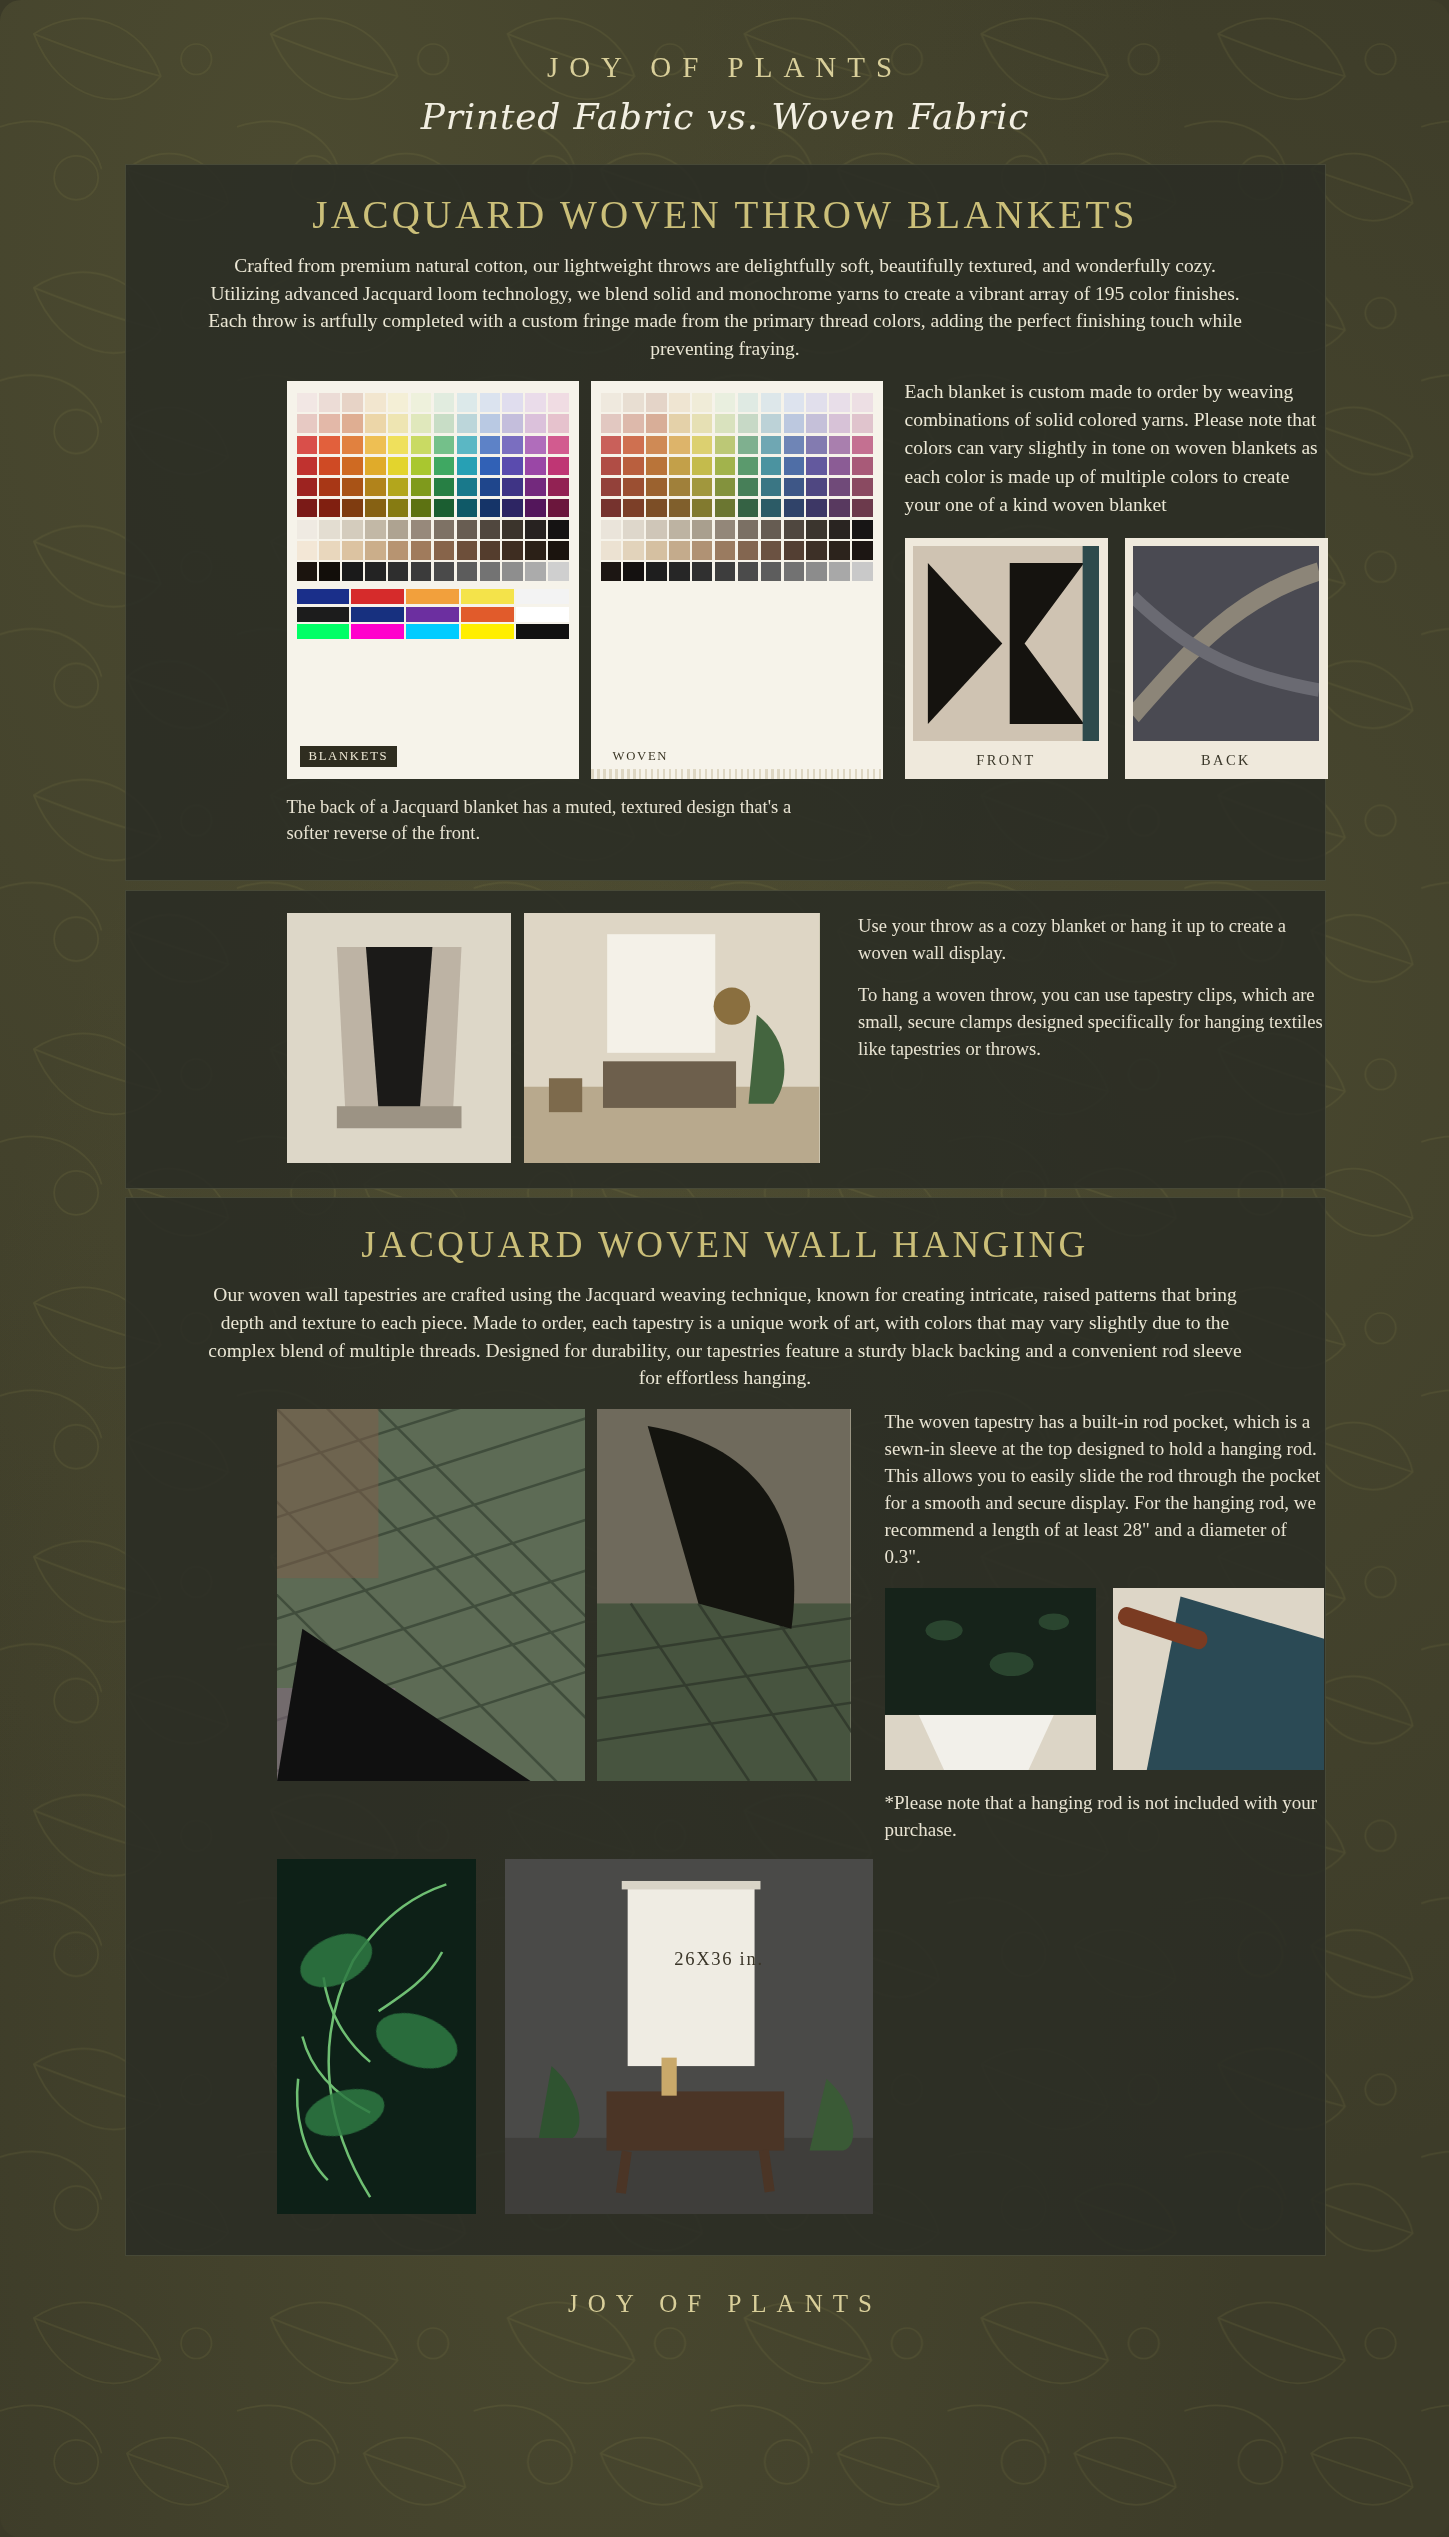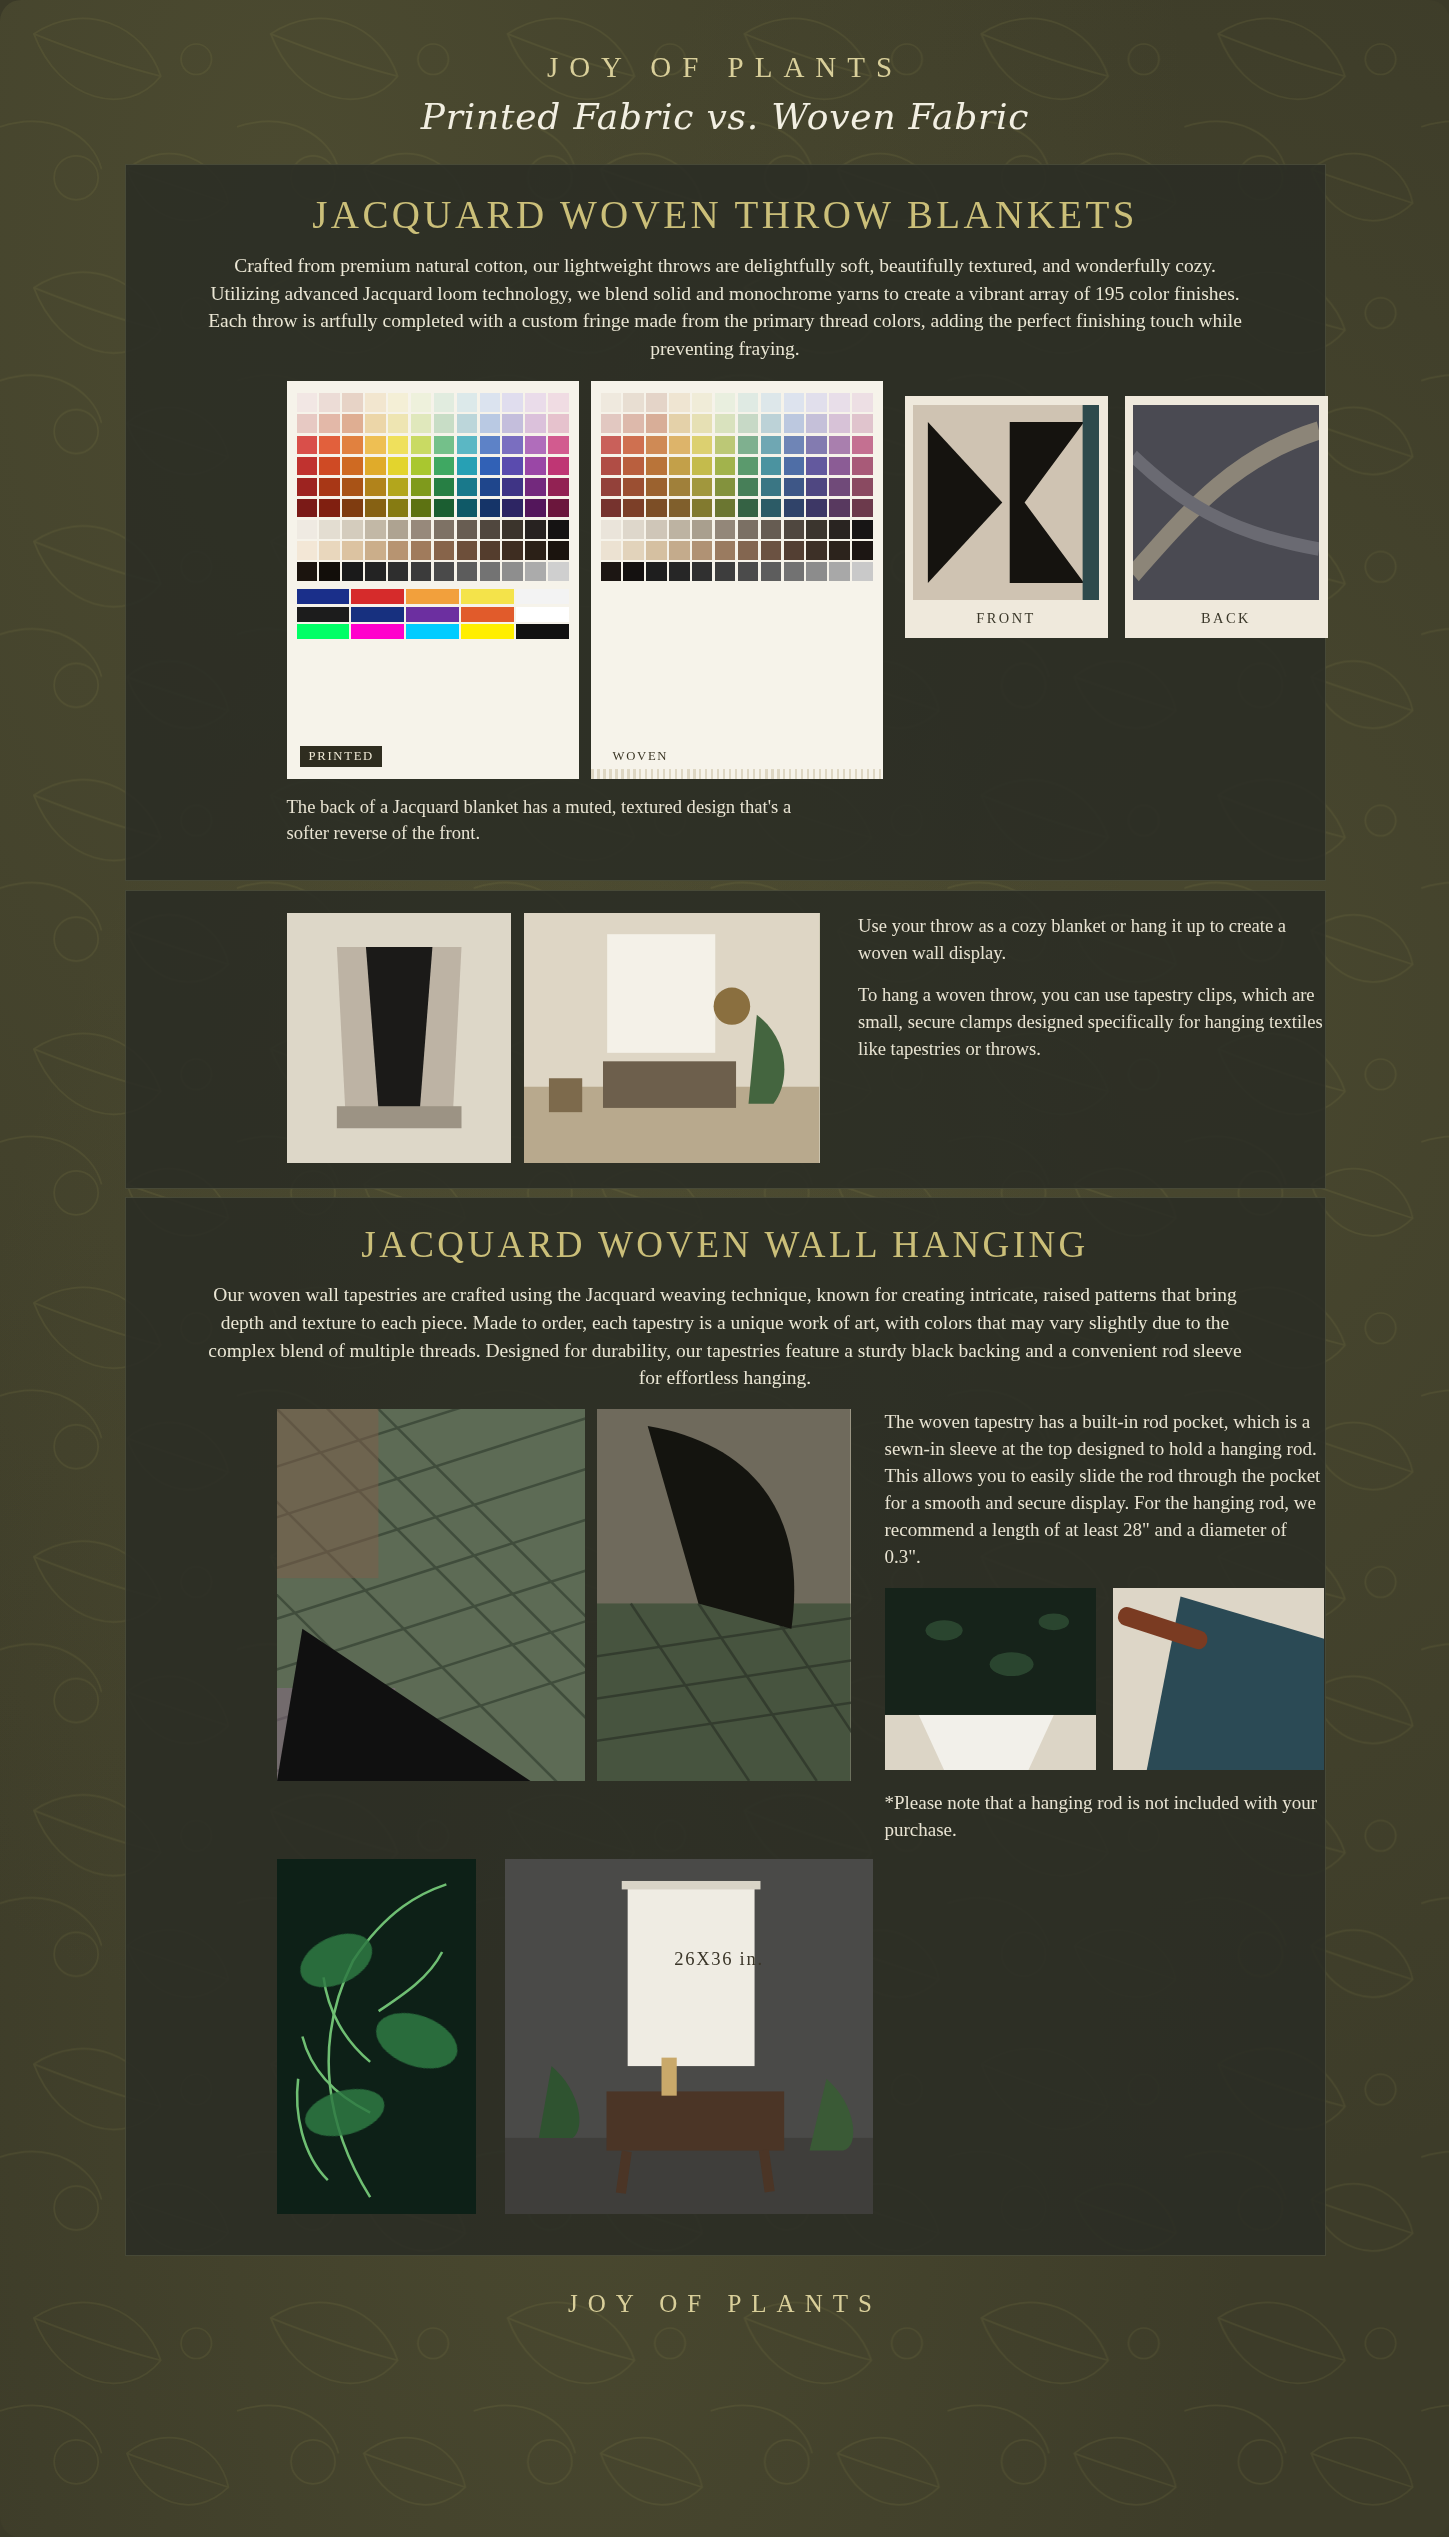--- a/index.html
+++ b/index.html
@@ -341,21 +341,21 @@
                 <div class="cell" style="background: rgb(23, 48, 127);"></div>
                 <div class="cell" style="background: rgb(108, 47, 160);"></div>
                 <div class="cell" style="background: rgb(225, 91, 43);"></div>
                 <div class="cell" style="background: rgb(255, 255, 255);"></div>
                 <div class="cell" style="background: rgb(0, 255, 102);"></div>
                 <div class="cell" style="background: rgb(255, 0, 204);"></div>
                 <div class="cell" style="background: rgb(0, 204, 255);"></div>
                 <div class="cell" style="background: rgb(255, 238, 0);"></div>
                 <div class="cell" style="background: rgb(17, 17, 17);"></div>
               </div>
-            <div class="tag">PRINTED</div>
+            <div class="tag">BLANKETS</div>
           </div>
           <div class="swatch woven">
             <div class="grid" id="grid-woven">
                 <div class="cell" style="background: rgb(239, 233, 222);"></div>
                 <div class="cell" style="background: rgb(232, 222, 210);"></div>
                 <div class="cell" style="background: rgb(228, 212, 200);"></div>
                 <div class="cell" style="background: rgb(239, 229, 210);"></div>
                 <div class="cell" style="background: rgb(240, 236, 216);"></div>
                 <div class="cell" style="background: rgb(233, 239, 223);"></div>
                 <div class="cell" style="background: rgb(223, 234, 227);"></div>
@@ -460,20 +460,21 @@
                 <div class="cell" style="background: rgb(140, 140, 140);"></div>
                 <div class="cell" style="background: rgb(168, 168, 168);"></div>
                 <div class="cell" style="background: rgb(201, 201, 201);"></div>
               </div>
             <div class="tag">WOVEN</div>
             <div class="fringe"></div>
           </div>
         </div>
 
         <div class="right-col">
+          <div>Each blanket is custom made to order by weaving combinations of solid colored yarns. Please note that colors can vary slightly in tone on woven blankets as each color is made up of multiple colors to create your one of a kind woven blanket</div>
 
           <div class="fb-row">
             <div class="fb">
               <div class="img img-ph">
                 <svg width="100%" height="100%" viewBox="0 0 250 230" preserveAspectRatio="none">
                   <rect width="250" height="230" fill="#cfc3b2"></rect>
                   <path d="M20 20 L120 115 L20 210 Z" fill="#15130f"></path>
                   <path d="M130 20 L230 20 L150 115 L230 210 L130 210 Z" fill="#15130f"></path>
                   <rect x="228" y="0" width="22" height="230" fill="#2e4a4c"></rect>
                 </svg>

